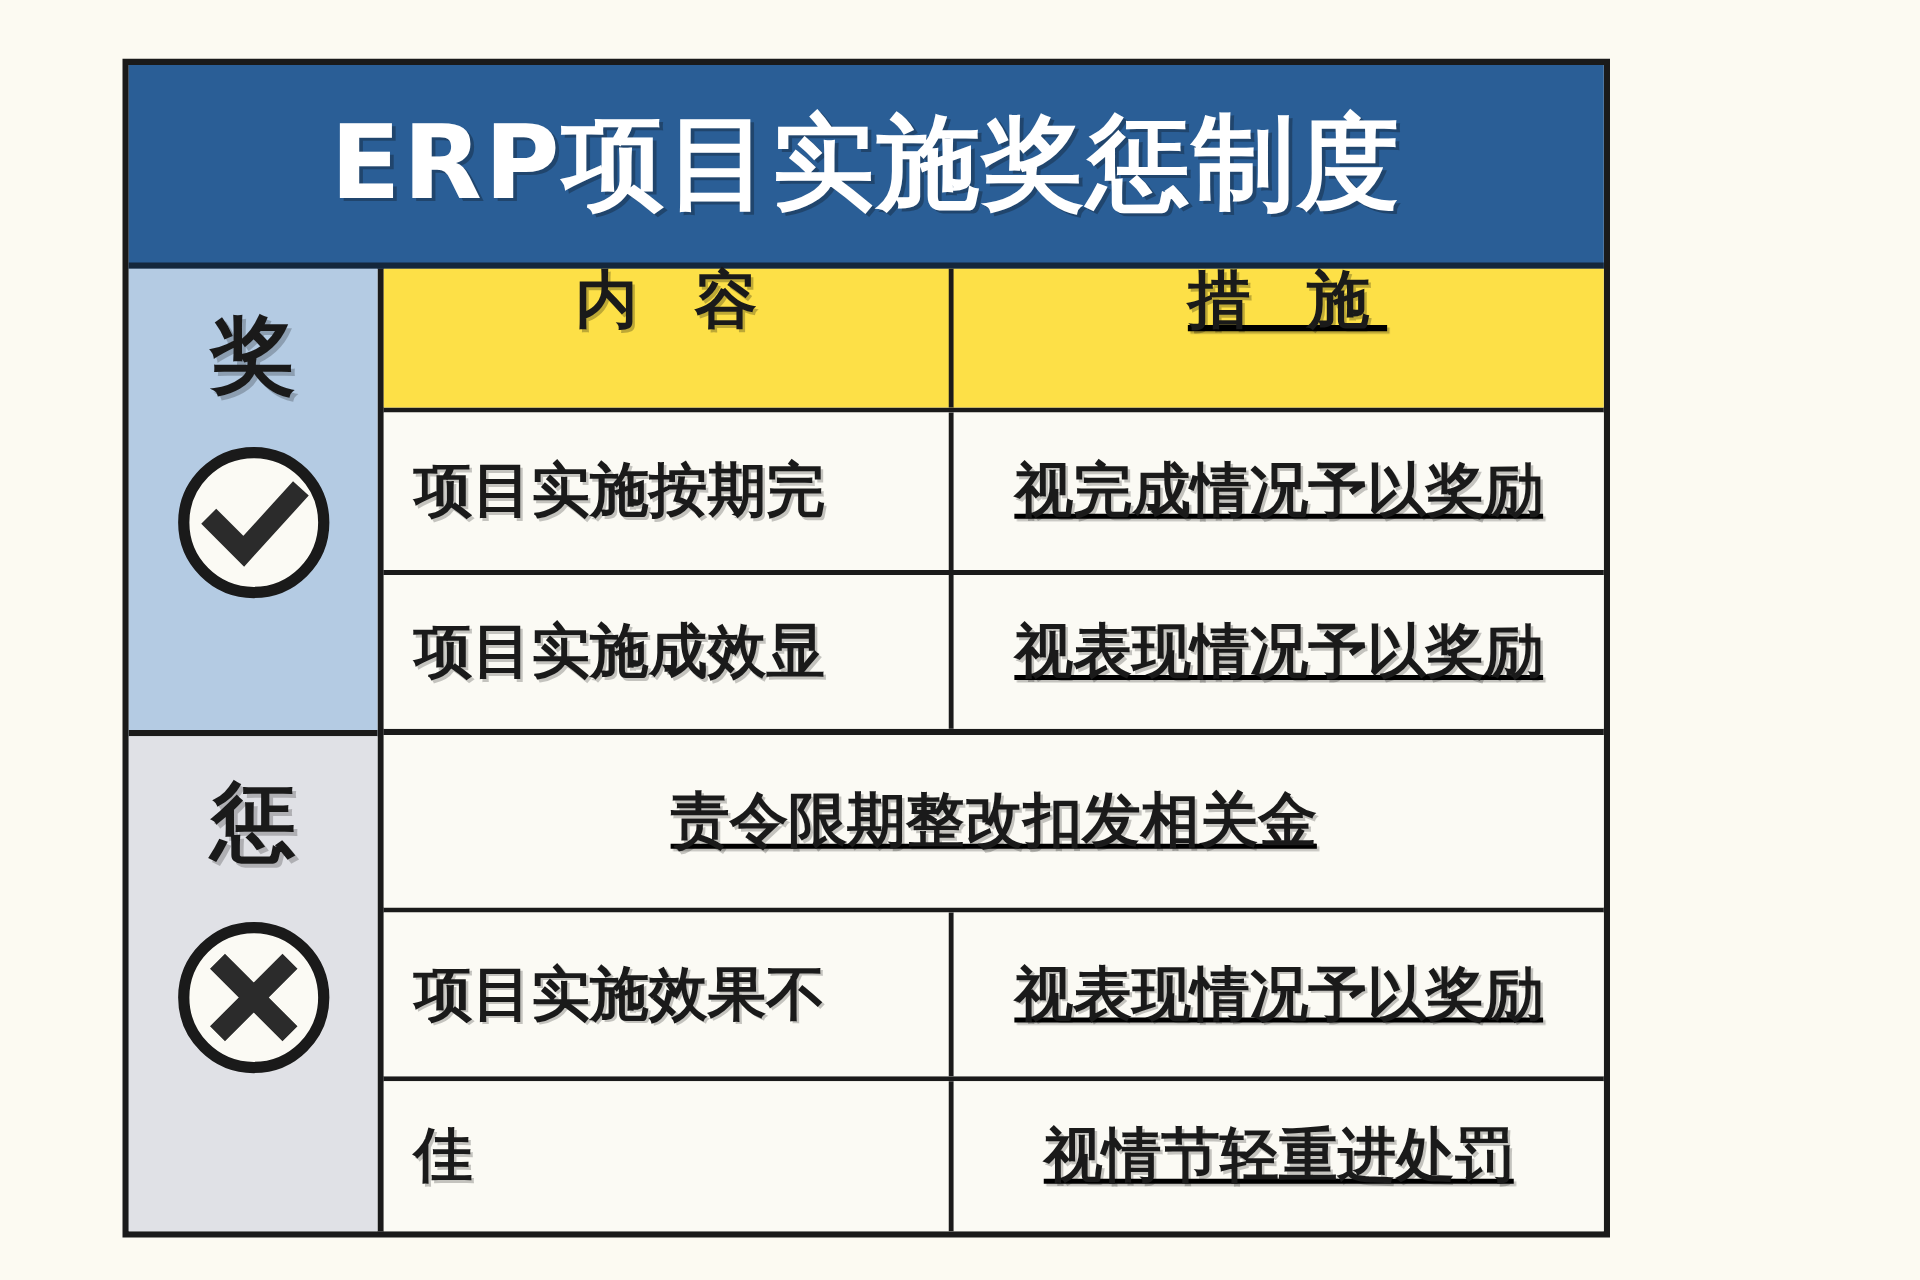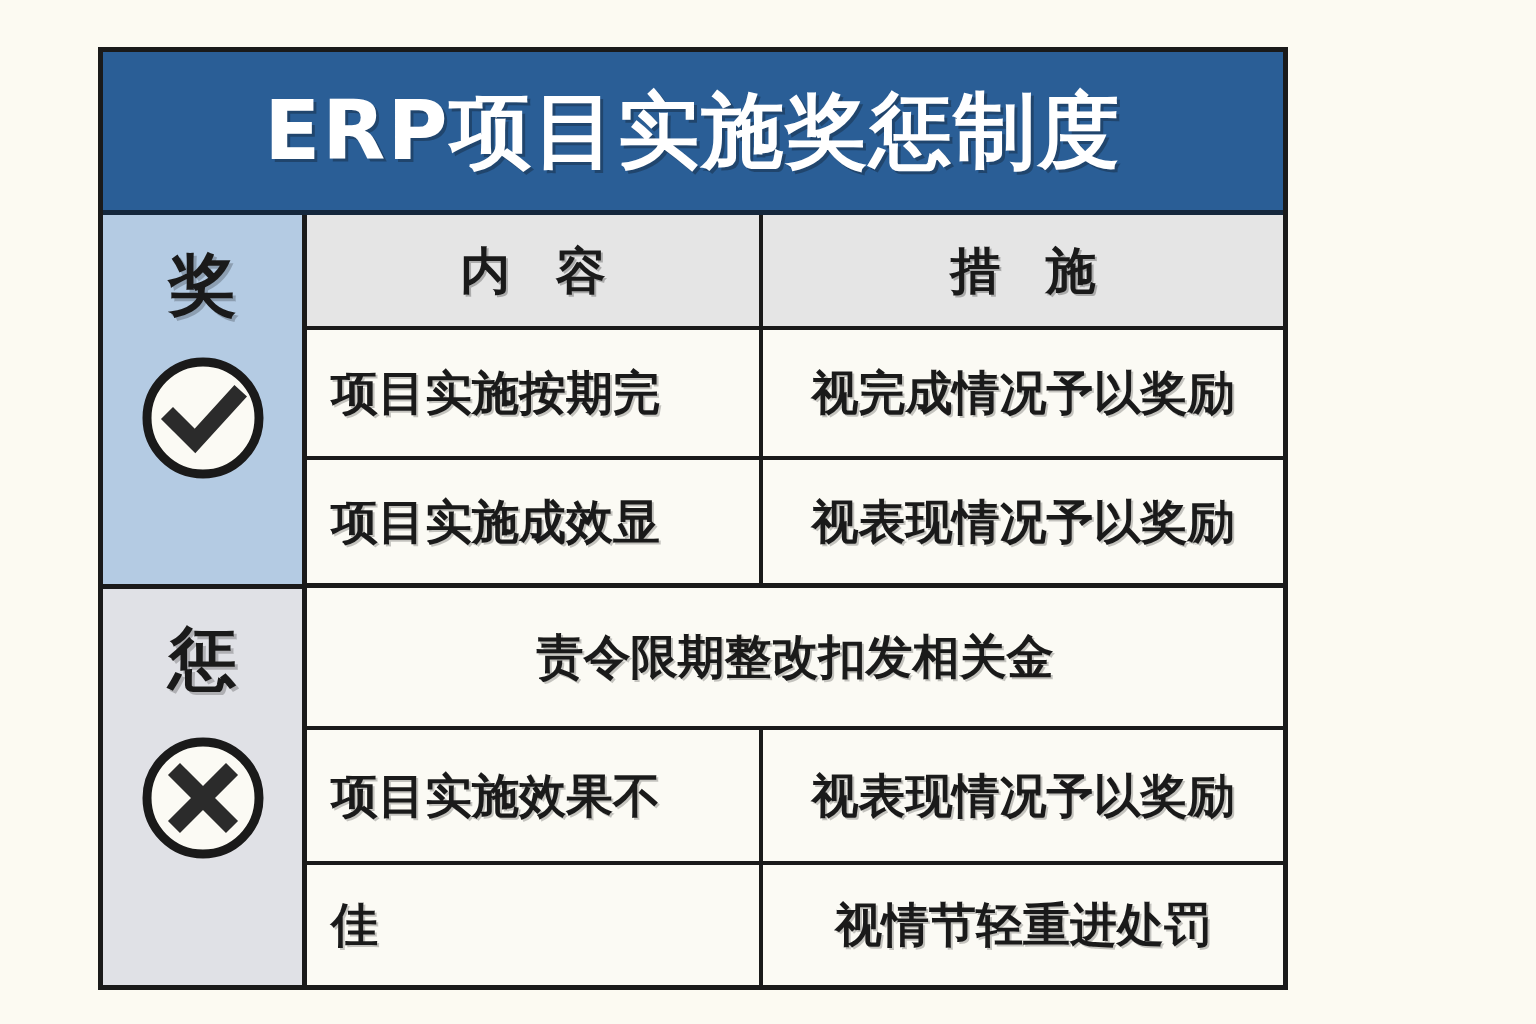--- a/index.html
+++ b/index.html
@@ -105,31 +105,31 @@
   }
 
   #header-row {
     flex: 0 0 115px;
     display: flex;
     flex-direction: row;
     border-bottom: 4px solid #1A1A1A;
     box-sizing: border-box;
   }
   .header-cell {
-    background: #e5e5e5;
-    display: flex;
-    align-items: center;
+    background: #fde047;
+    display: flex;
     justify-content: center;
     box-sizing: border-box;
   }
   .col-content {
     flex: 0 0 456px;
   }
   .col-measure {
     flex: 1 1 auto;
+    text-decoration: underline;
   }
   #header-cell-content {
     border-right: 4px solid #1A1A1A;
   }
   .header-text {
     font-size: 50px;
     font-weight: bold;
     color: #1A1A1A;
     letter-spacing: 14px;
     text-indent: 14px;

